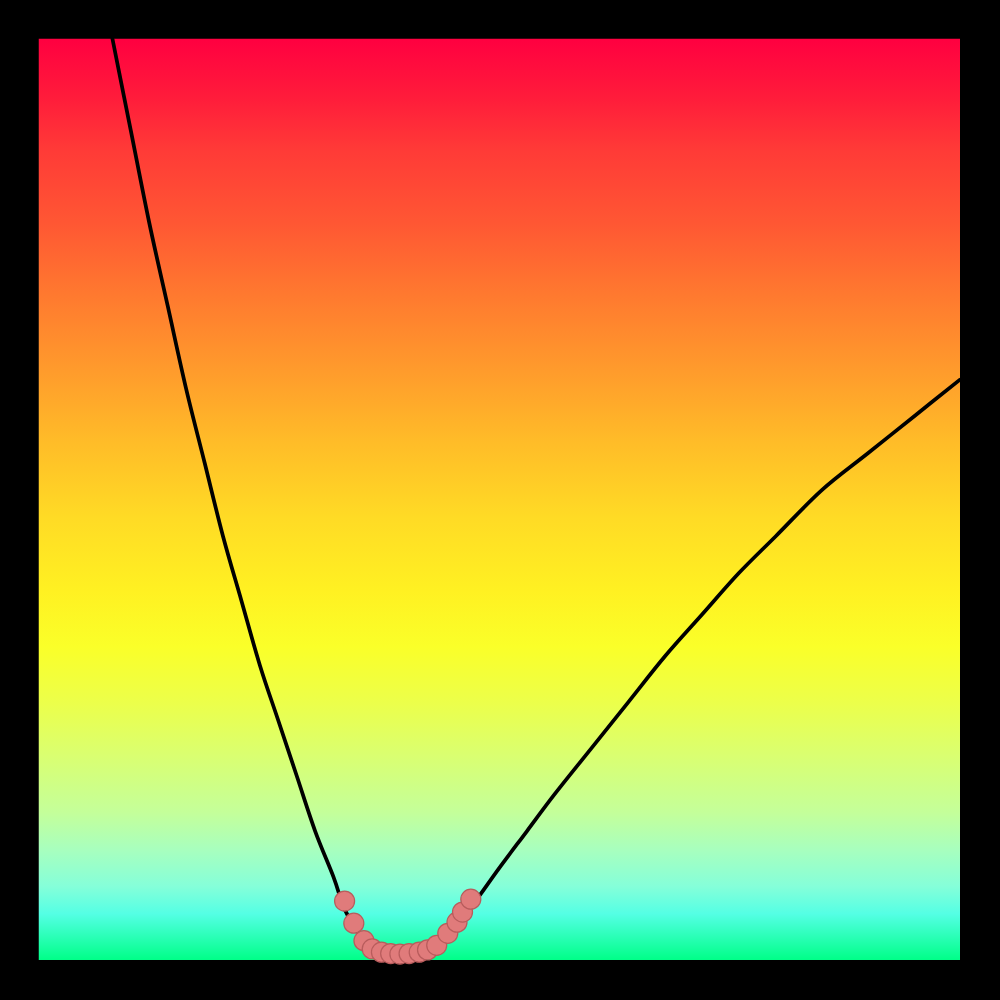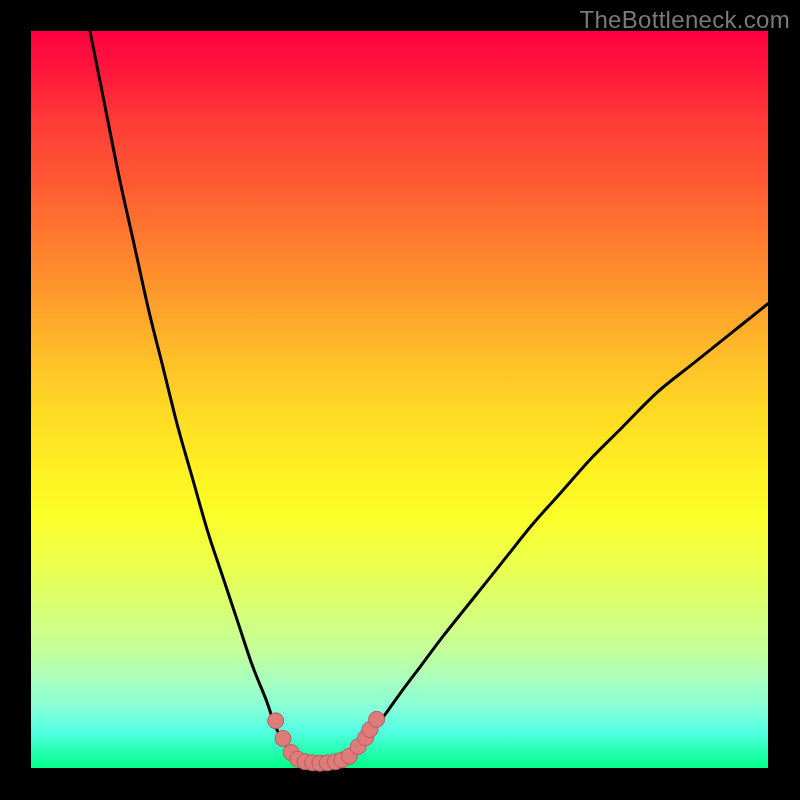--- a/index.html
+++ b/index.html
@@ -63,21 +63,20 @@
     width: 800px;
     height: 800px;
     pointer-events: none;
   }
 </style>
 </head>
 <body>
 
 <div class="frame">
   <div class="plot-area"></div>
-  <div class="watermark">TheBottleneck.com</div>
   <svg class="curves" viewBox="0 0 800 800">
     <g id="curve-layer">
         <path d="M 89.96 31.00 C 92.42 43.28, 99.79 80.13, 104.70 104.70 C 109.61 129.27, 114.53 155.06, 119.44 178.40 C 124.35 201.74, 129.27 222.62, 134.18 244.73 C 139.09 266.84, 144.01 290.18, 148.92 311.06 C 153.83 331.94, 158.75 350.37, 163.66 370.02 C 168.57 389.67, 173.49 410.55, 178.40 428.98 C 183.31 447.40, 188.23 463.37, 193.14 480.57 C 198.05 497.77, 202.97 516.19, 207.88 532.16 C 212.79 548.13, 217.71 561.64, 222.62 576.38 C 227.53 591.12, 232.45 605.86, 237.36 620.60 C 242.27 635.34, 247.19 651.31, 252.10 664.82 C 257.01 678.33, 263.16 691.84, 266.84 701.67 C 270.53 711.50, 271.75 717.64, 274.21 723.78 C 276.67 729.92, 279.12 734.22, 281.58 738.52 C 284.04 742.82, 286.49 746.14, 288.95 749.58 C 291.41 753.01, 293.86 756.94, 296.32 759.16 C 298.78 761.37, 301.23 761.98, 303.69 762.84 C 306.15 763.70, 308.60 764.07, 311.06 764.32 C 313.52 764.56, 315.97 764.32, 318.43 764.32 C 320.89 764.32, 323.34 764.44, 325.80 764.32 C 328.26 764.19, 330.71 763.95, 333.17 763.58 C 335.63 763.21, 338.08 762.84, 340.54 762.10 C 343.00 761.37, 345.45 760.63, 347.91 759.16 C 350.37 757.68, 351.60 757.31, 355.28 753.26 C 358.97 749.21, 365.11 741.22, 370.02 734.84 C 374.93 728.45, 379.85 721.69, 384.76 714.94 C 389.67 708.18, 393.36 702.65, 399.50 694.30 C 405.64 685.95, 414.24 674.65, 421.61 664.82 C 428.98 654.99, 435.12 646.39, 443.72 635.34 C 452.32 624.29, 463.37 610.77, 473.20 598.49 C 483.03 586.21, 492.85 573.92, 502.68 561.64 C 512.51 549.36, 522.33 536.46, 532.16 524.79 C 541.99 513.12, 551.81 502.68, 561.64 491.63 C 571.47 480.57, 581.29 468.90, 591.12 458.46 C 600.95 448.02, 609.55 440.03, 620.60 428.98 C 631.65 417.92, 645.17 403.19, 657.45 392.13 C 669.73 381.07, 682.02 372.48, 694.30 362.65 C 706.58 352.82, 718.87 343.00, 731.15 333.17 C 743.43 323.34, 761.86 308.60, 768.00 303.69" fill="none" stroke="#000000" stroke-width="3" stroke-linecap="round" stroke-linejoin="round"></path>
       </g>
     <g id="dots-layer">
         <circle cx="275.68" cy="720.83" r="8" fill="#e07b7b" stroke="#b85c5c" stroke-width="1"></circle>
         <circle cx="283.05" cy="738.52" r="8" fill="#e07b7b" stroke="#b85c5c" stroke-width="1"></circle>
         <circle cx="291.16" cy="752.52" r="8" fill="#e07b7b" stroke="#b85c5c" stroke-width="1"></circle>
         <circle cx="297.79" cy="759.16" r="8" fill="#e07b7b" stroke="#b85c5c" stroke-width="1"></circle>
         <circle cx="305.16" cy="761.74" r="8" fill="#e07b7b" stroke="#b85c5c" stroke-width="1"></circle>

